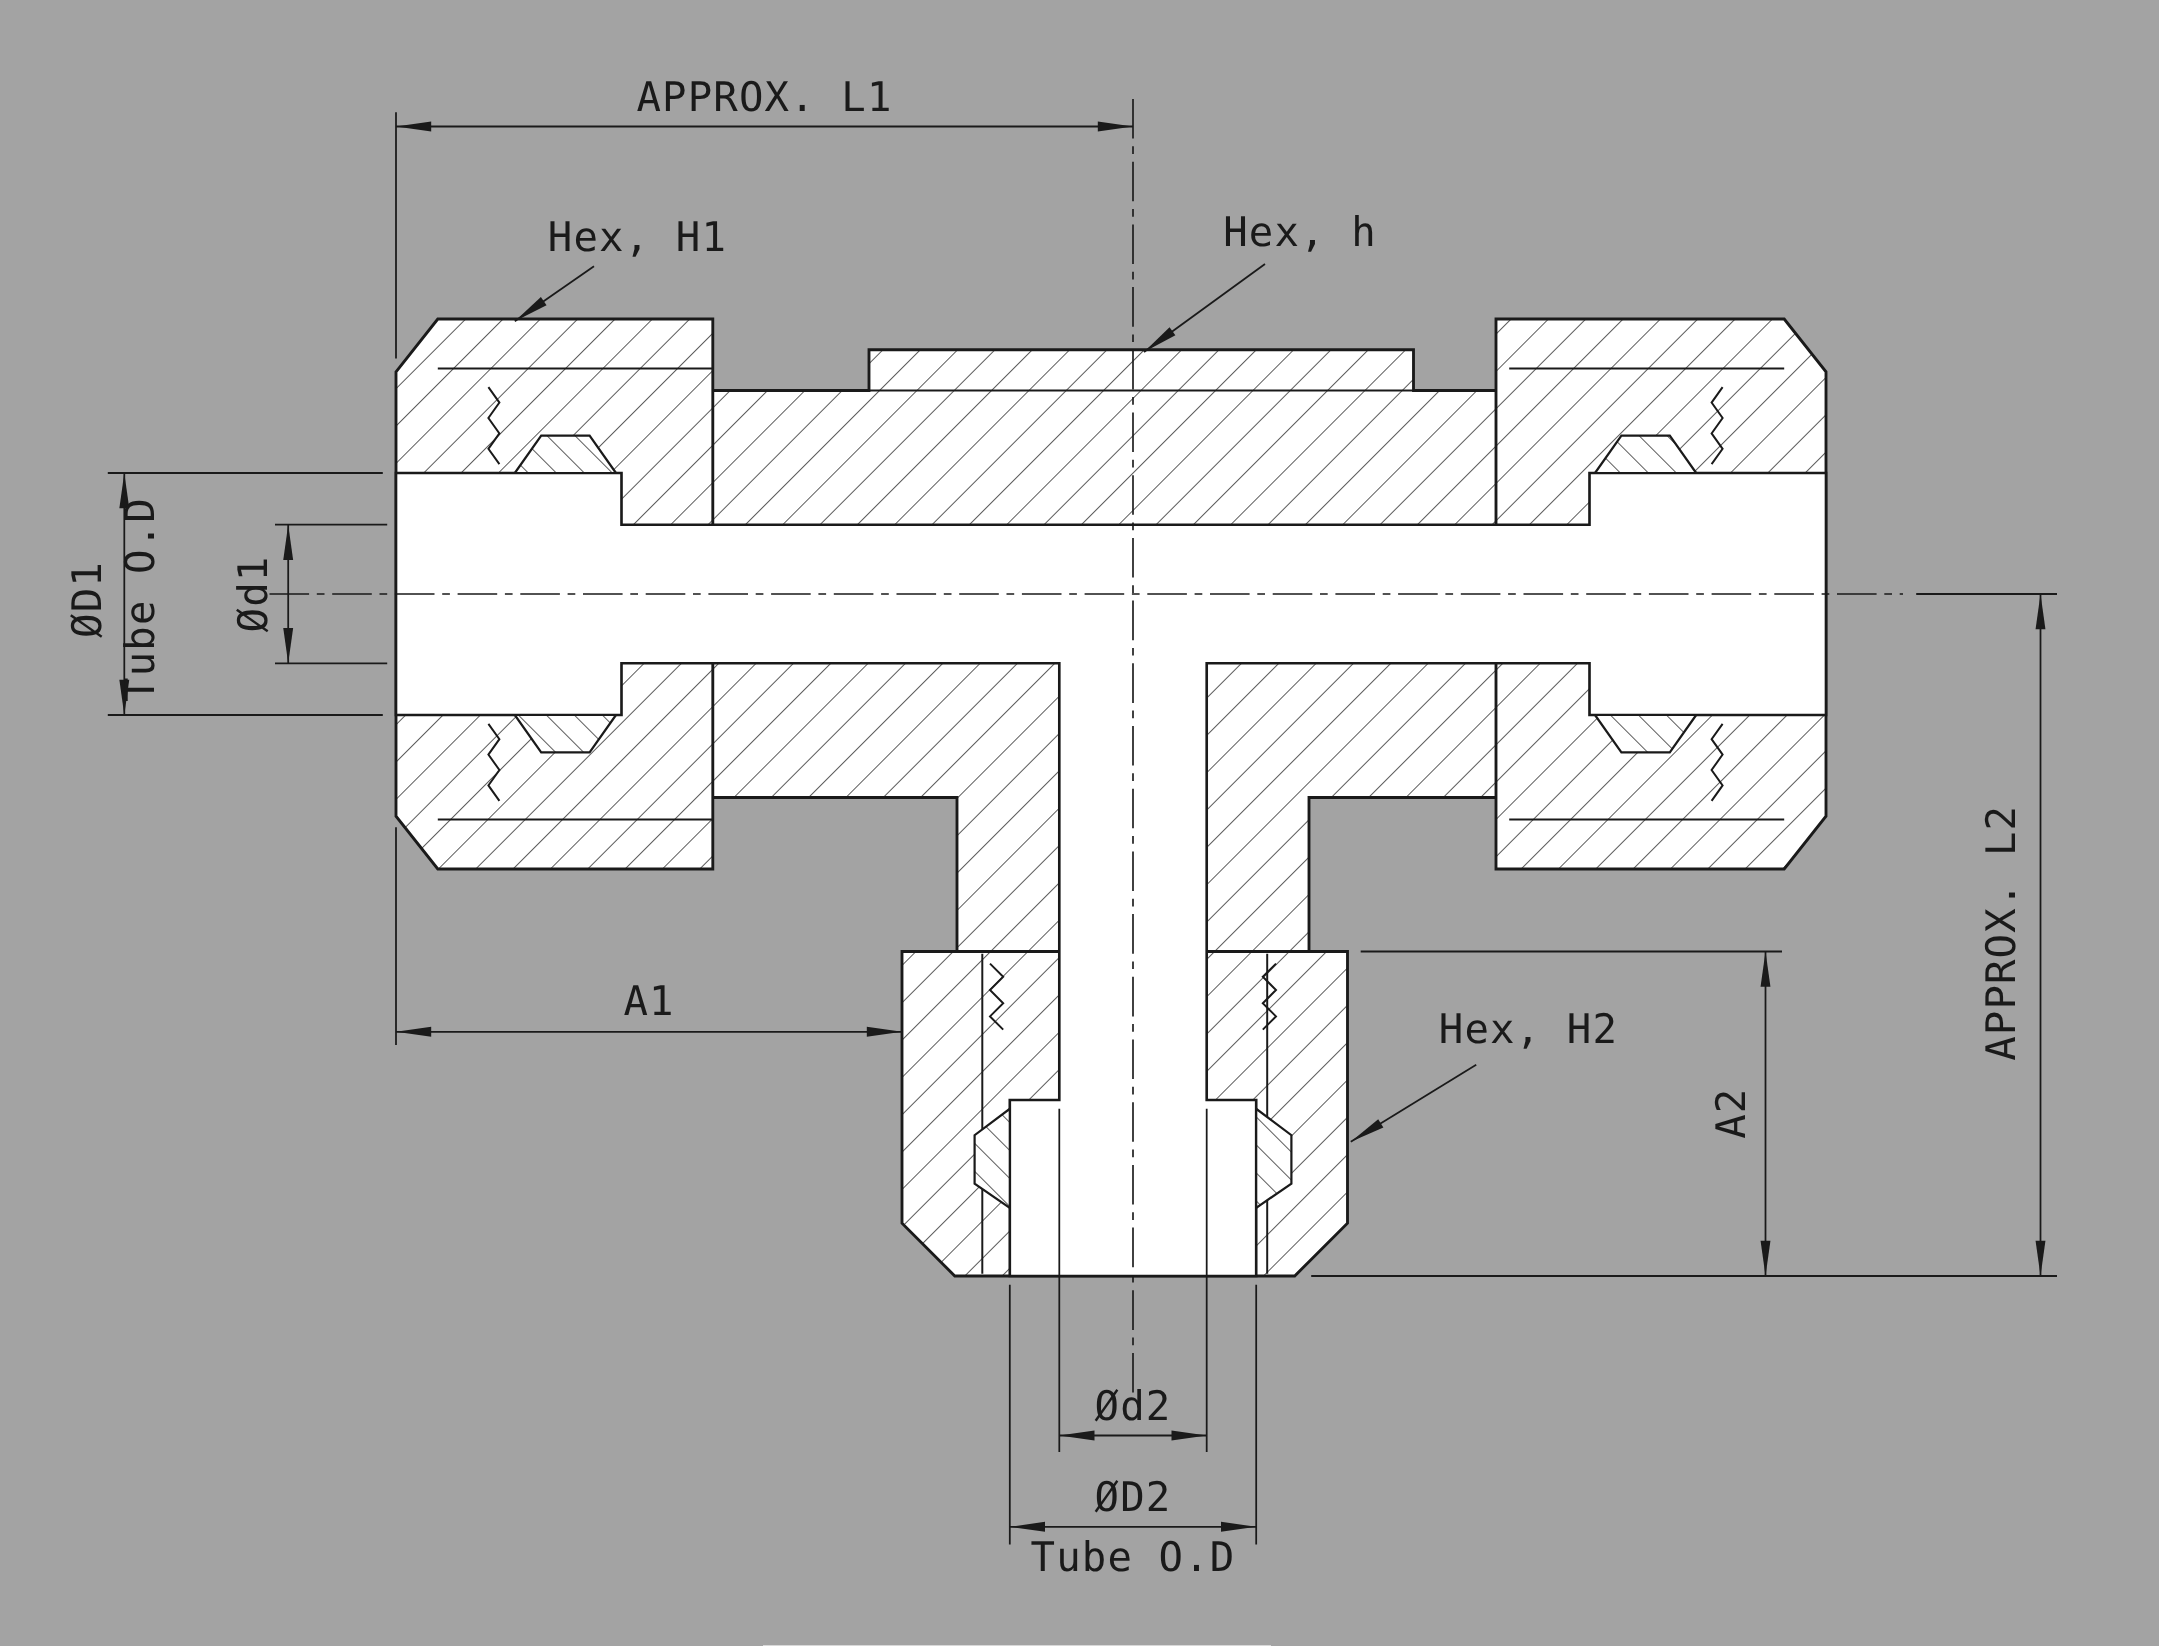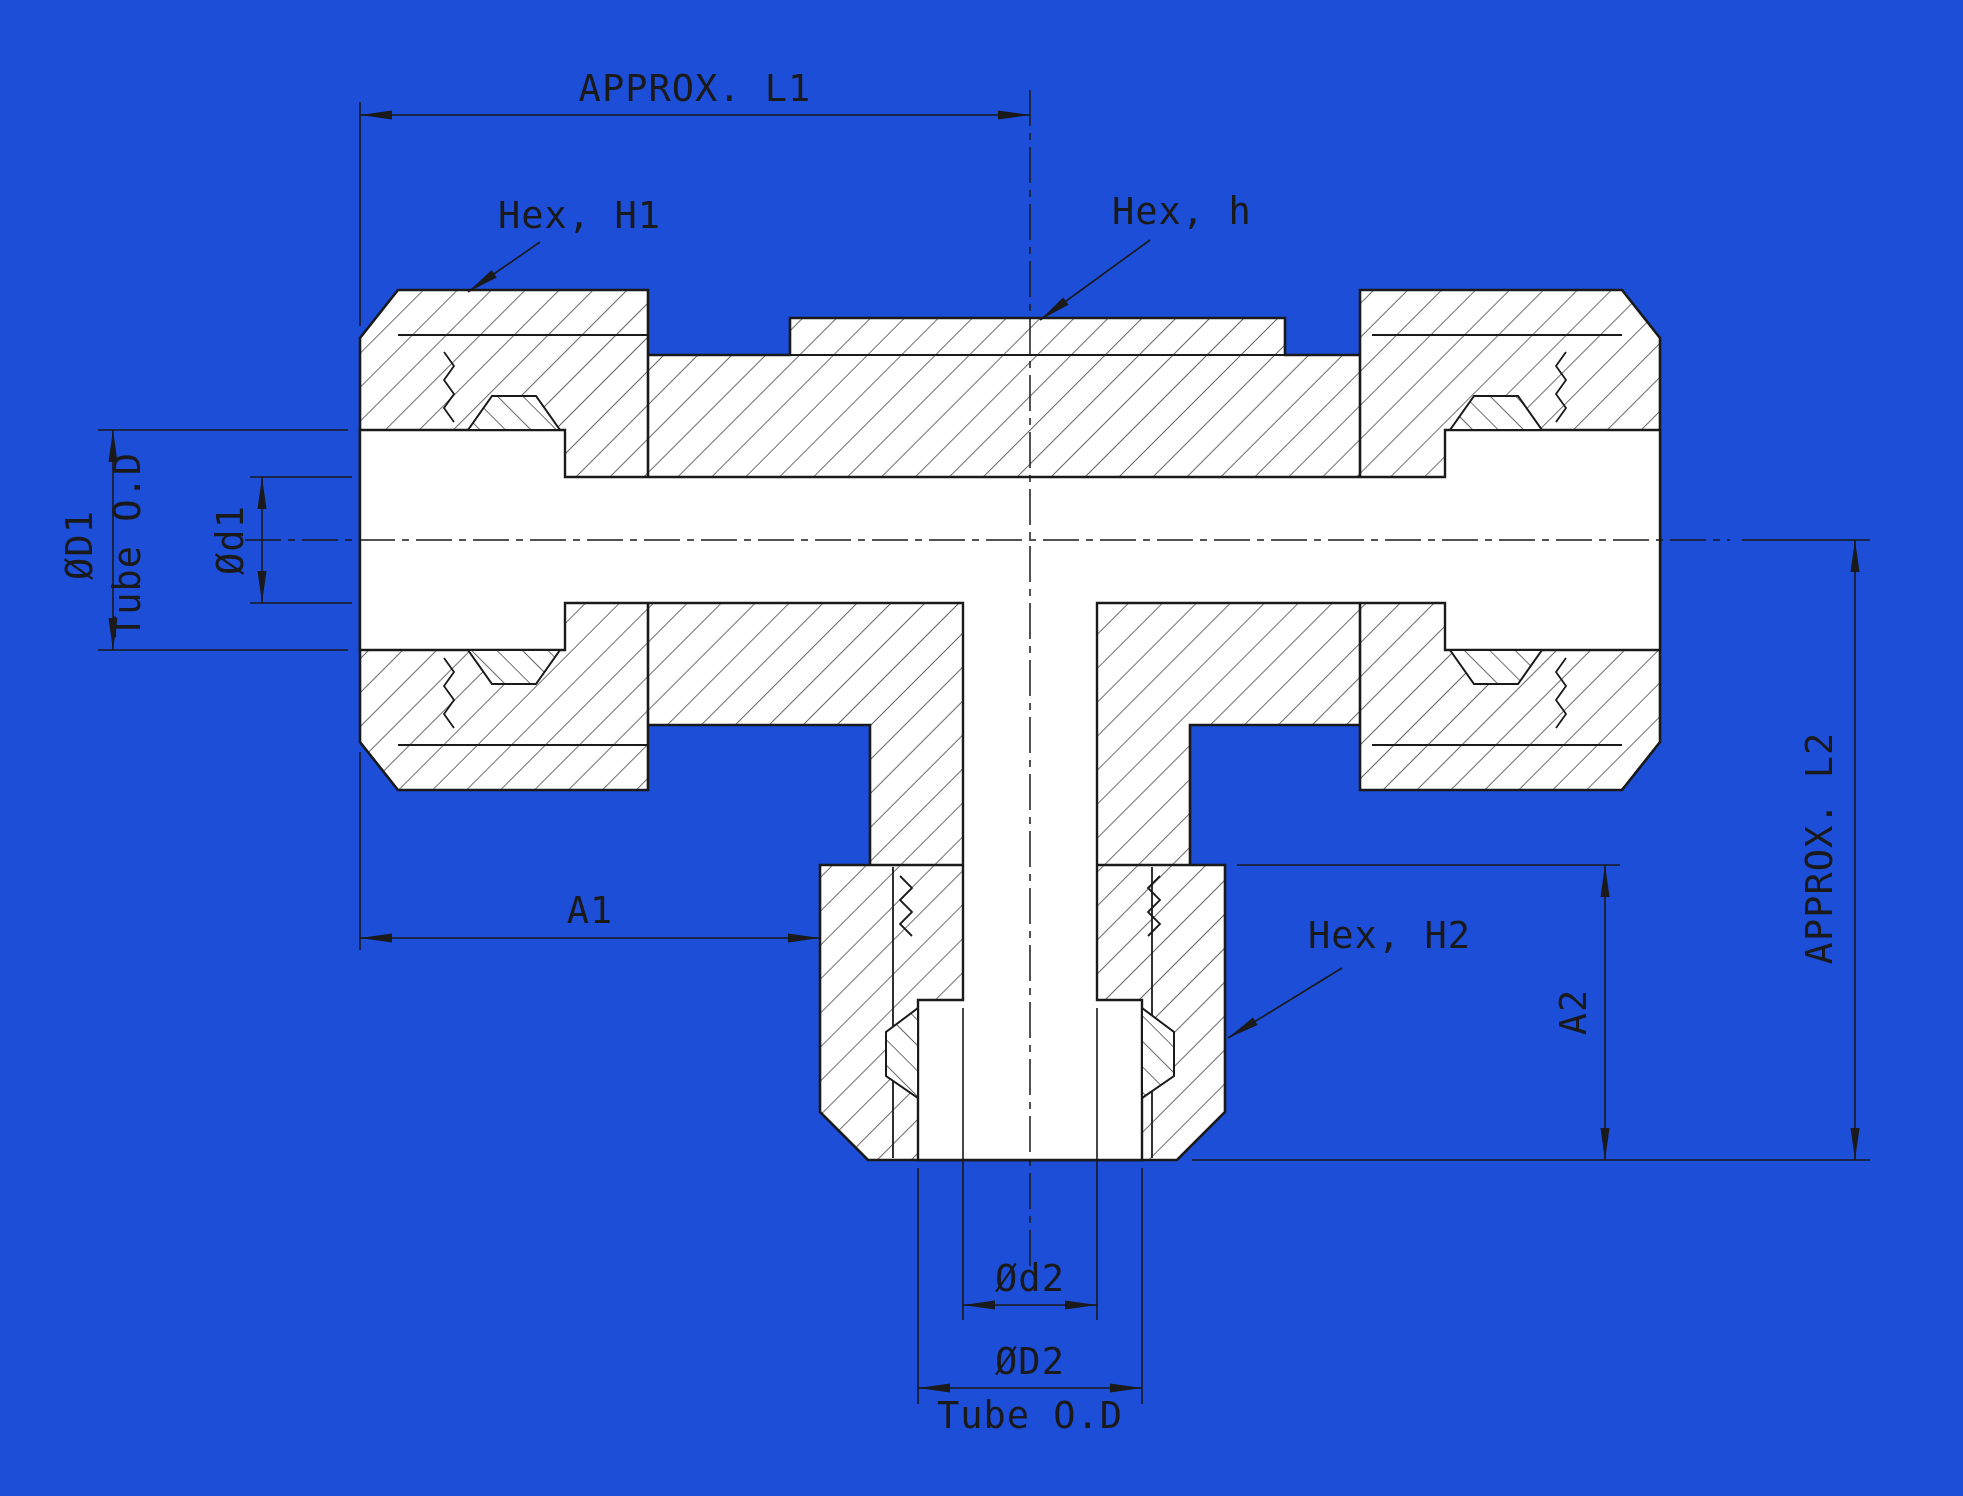--- a/index.html
+++ b/index.html
@@ -4,21 +4,21 @@
 <style>
   html, body {
     margin: 0;
     padding: 0;
     background: #ffffff;
   }
   .sheet {
     position: relative;
     width: 1963px;
     height: 1496px;
-    background: #1d4ed8;
+    background: #a3a3a3;
     overflow: hidden;
   }
   svg { display: block; }
   text {
     font-family: "DejaVu Sans Mono", monospace;
     font-size: 37px;
     letter-spacing: 1px;
     fill: #1a1a1a;
     user-select: none;
   }

